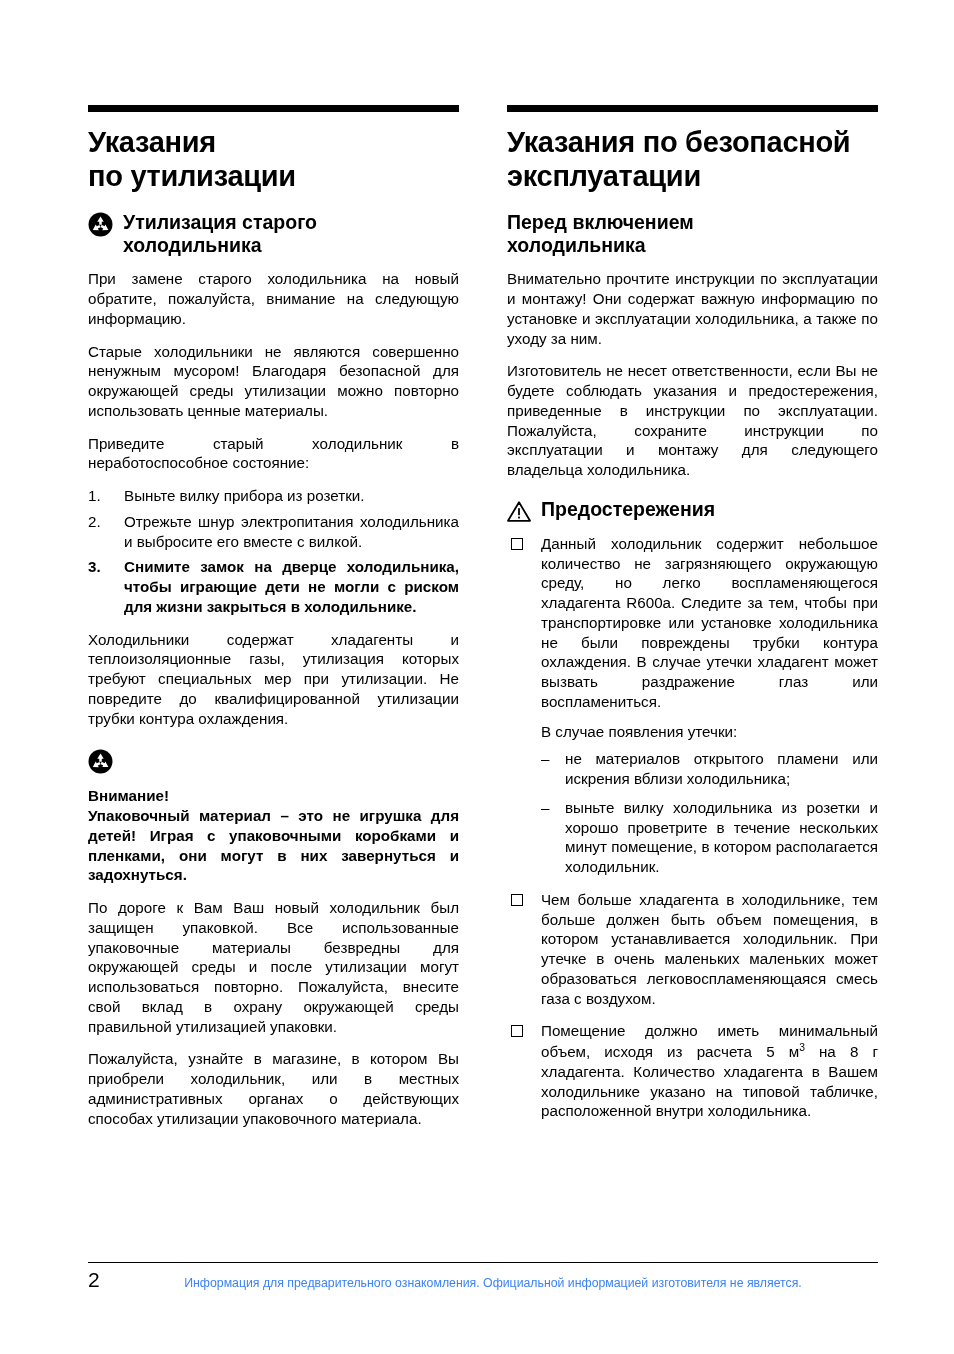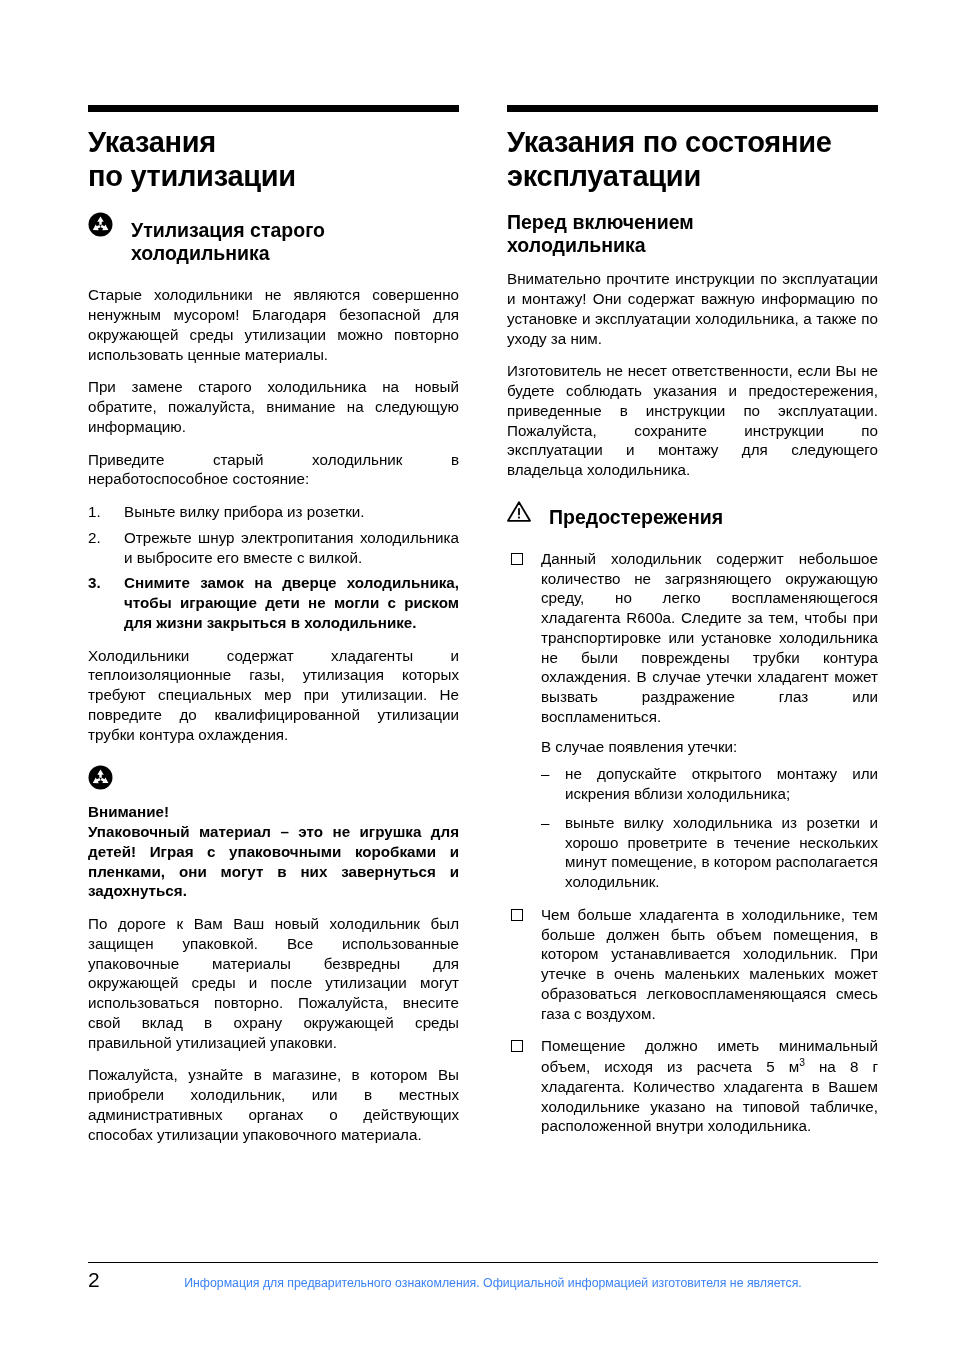--- a/index.html
+++ b/index.html
@@ -49,21 +49,21 @@
     line-height: 1.18;
     font-weight: bold;
     margin: 0 0 12px 0;
   }
   .h2-icon {
     display: flex;
     align-items: flex-start;
     gap: 10px;
     margin: 0 0 12px 0;
   }
-  .h2-icon h2 { margin: 8px; }
+  .h2-icon h2 { margin: 0; }
   p {
     font-size: 15.2px;
     line-height: 1.30;
     margin: 0 0 13px 0;
     text-align: justify;
   }
   .bold {
     font-weight: bold;
   }
   ol.numlist {
@@ -183,22 +183,22 @@
             <circle cx="12" cy="12" r="11.5" fill="#000"></circle>
             <path d="M12 4.3 L15.1 9.3 L13.2 9.3 L13.2 12.3 L10.8 12.3 L10.8 9.3 L8.9 9.3 Z" fill="#fff"></path>
             <path d="M4.6 17.2 L7.4 12.1 L8.4 13.7 L11 12.4 L12.1 14.6 L9.4 15.9 L10.4 17.5 Z" fill="#fff"></path>
             <path d="M19.6 17.3 L13.7 17.4 L14.6 15.8 L12 14.4 L13.2 12.3 L15.8 13.7 L16.7 12.1 Z" fill="#fff"></path>
           </svg>
         </span>
         <h2 style="white-space: pre-line;">Утилизация старого
 холодильника</h2>
       </div>
 
+      <p>При замене старого холодильника на новый обратите, пожалуйста, внимание на следующую информацию.</p>
       <p>Старые холодильники не являются совершенно ненужным мусором! Благодаря безопасной для окружающей среды утилизации можно повторно использовать ценные материалы.</p>
-      <p>При замене старого холодильника на новый обратите, пожалуйста, внимание на следующую информацию.</p>
       <p>Приведите старый холодильник в неработоспособное состояние:</p>
 
       <ol class="numlist">
         <li>
           <span class="num">1.</span>
           <span>Выньте вилку прибора из розетки.</span>
         </li>
         <li>
           <span class="num">2.</span>
           <span>Отрежьте шнур электропитания холодильника и выбросите его вместе с вилкой.</span>
@@ -223,21 +223,21 @@
       </div>
 
       <p class="bold" style="margin-bottom:0;">Внимание!</p>
       <p class="bold">Упаковочный материал – это не игрушка для детей! Играя с упаковочными коробками и пленками, они могут в них завернуться и задохнуться.</p>
       <p>По дороге к Вам Ваш новый холодильник был защищен упаковкой. Все использованные упаковочные материалы безвредны для окружающей среды и после утилизации могут использоваться повторно. Пожалуйста, внесите свой вклад в охрану окружающей среды правильной утилизацией упаковки.</p>
       <p>Пожалуйста, узнайте в магазине, в котором Вы приобрели холодильник, или в местных административных органах о действующих способах утилизации упаковочного материала.</p>
     </div>
 
     <div class="col">
       <div class="rule"></div>
-      <h1>Указания по состояние эксплуатации</h1>
+      <h1>Указания по безопасной эксплуатации</h1>
 
       <h2 style="margin-bottom:12px; white-space: pre-line;">Перед включением
 холодильника</h2>
 
       <p>Внимательно прочтите инструкции по эксплуатации и монтажу! Они содержат важную информацию по установке и эксплуатации холодильника, а также по уходу за ним.</p>
       <p>Изготовитель не несет ответственности, если Вы не будете соблюдать указания и предостережения, приведенные в инструкции по эксплуатации. Пожалуйста, сохраните инструкции по эксплуатации и монтажу для следующего владельца холодильника.</p>
 
       <div class="h2-icon" style="margin-top:18px;">
         <span class="warn-icon">
           <svg viewBox="0 0 24 21" width="24" height="21">
@@ -250,21 +250,21 @@
       </div>
 
       <ul class="sqlist">
         <li>
           <span class="sq"></span>
           <span>Данный холодильник содержит небольшое количество не загрязняющего окружающую среду, но легко воспламеняющегося хладагента R600a. Следите за тем, чтобы при транспортировке или установке холодильника не были повреждены трубки контура охлаждения. В случае утечки хладагент может вызвать раздражение глаз или воспламениться.</span>
           <div class="subp" style="margin-top:10px;">В случае появления утечки:</div>
           <ul class="dashlist">
             <li>
               <span class="dash">–</span>
-              <span>не допускайте открытого монтажу или искрения вблизи холодильника;</span>
+              <span>не материалов открытого пламени или искрения вблизи холодильника;</span>
             </li>
             <li>
               <span class="dash">–</span>
               <span>выньте вилку холодильника из розетки и хорошо проветрите в течение нескольких минут помещение, в котором располагается холодильник.</span>
             </li>
           </ul>
         </li>
         <li>
           <span class="sq"></span>
           <span>Чем больше хладагента в холодильнике, тем больше должен быть объем помещения, в котором устанавливается холодильник. При утечке в очень маленьких маленьких может образоваться легковоспламеняющаяся смесь газа с воздухом.</span>

